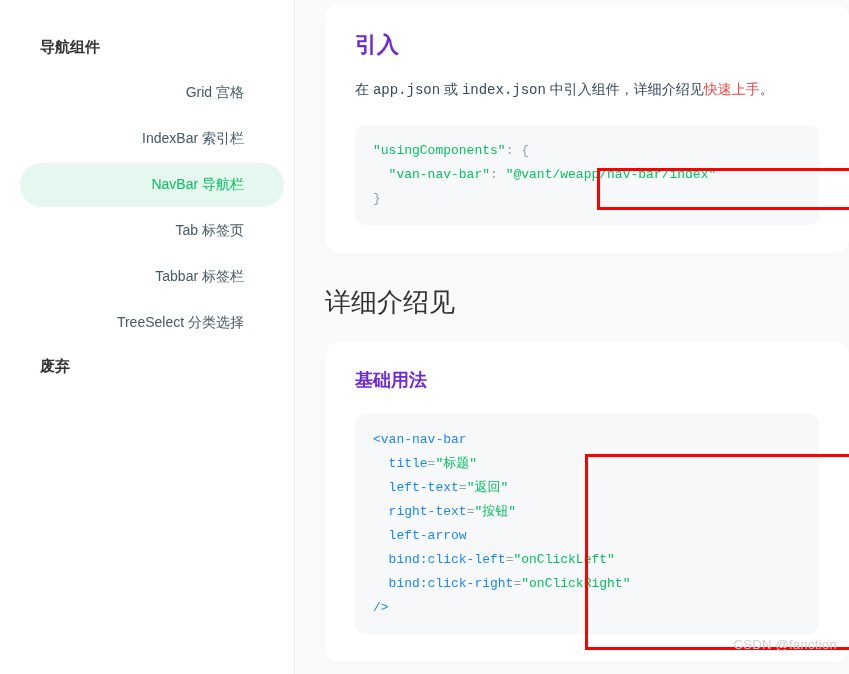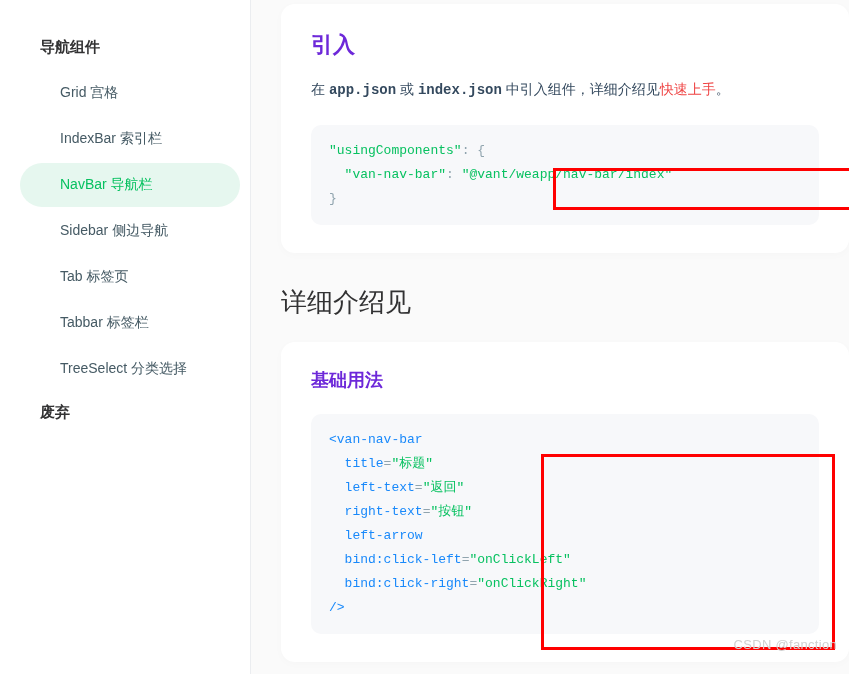--- a/index.html
+++ b/index.html
@@ -7,41 +7,42 @@
       font-family: -apple-system, BlinkMacSystemFont, "Segoe UI", "PingFang SC", "Hiragino Sans GB", "Microsoft YaHei", sans-serif;
       background: #fff;
       color: #323233;
       font-size: 14px;
       display: flex;
       width: 849px;
       height: 674px;
       overflow: hidden;
     }
     .sidebar {
-      width: 251px;
+      width: 295px;
       flex-shrink: 0;
       border-right: 1px solid #ebedf0;
       padding-top: 28px;
       padding-bottom: 20px;
       overflow-y: auto;
     }
     .sidebar-group-title {
       font-size: 15px;
       font-weight: 600;
       color: #323233;
       padding: 10px 40px 12px 40px;
     }
     .sidebar-item {
       display: block;
       padding: 13px 40px;
       font-size: 14px;
       color: #455a64;
       cursor: pointer;
       border-radius: 999px;
       margin: 2px 10px 2px 20px;
+      text-align: right;
     }
     .sidebar-item.active {
       background: #e6f7ef;
       color: #07c160;
       font-weight: 500;
     }
     .main {
       flex: 1;
       padding: 0 0 0 30px;
       overflow: hidden;
@@ -61,21 +62,21 @@
       color: #6d28d9;
       margin-bottom: 16px;
     }
     .intro-text {
       color: #34495e;
       font-size: 14px;
       line-height: 26px;
     }
     .intro-text code, .inline-code {
       font-family: "Courier New", Consolas, monospace;
-      font-weight: 700;
+      font-weight: 400;
     }
     .link {
       color: #ef4444;
       cursor: pointer;
     }
     .code-block {
       background: #f7f8fa;
       border-radius: 10px;
       padding: 14px 18px;
       margin-top: 22px;
@@ -119,21 +120,20 @@
   </style>
 </head>
 <body>
 
 <div class="sidebar">
   <div>
     <div class="sidebar-group-title">导航组件</div>
     <a class="sidebar-item">Grid 宫格</a>
     <a class="sidebar-item">IndexBar 索引栏</a>
     <a class="sidebar-item active">NavBar 导航栏</a>
-    <a class="sidebar-item">Sidebar 侧边导航</a>
     <a class="sidebar-item">Tab 标签页</a>
     <a class="sidebar-item">Tabbar 标签栏</a>
     <a class="sidebar-item">TreeSelect 分类选择</a>
   </div>
   <div>
     <div class="sidebar-group-title">废弃</div>
   </div>
 </div>
 
 <div class="main">

